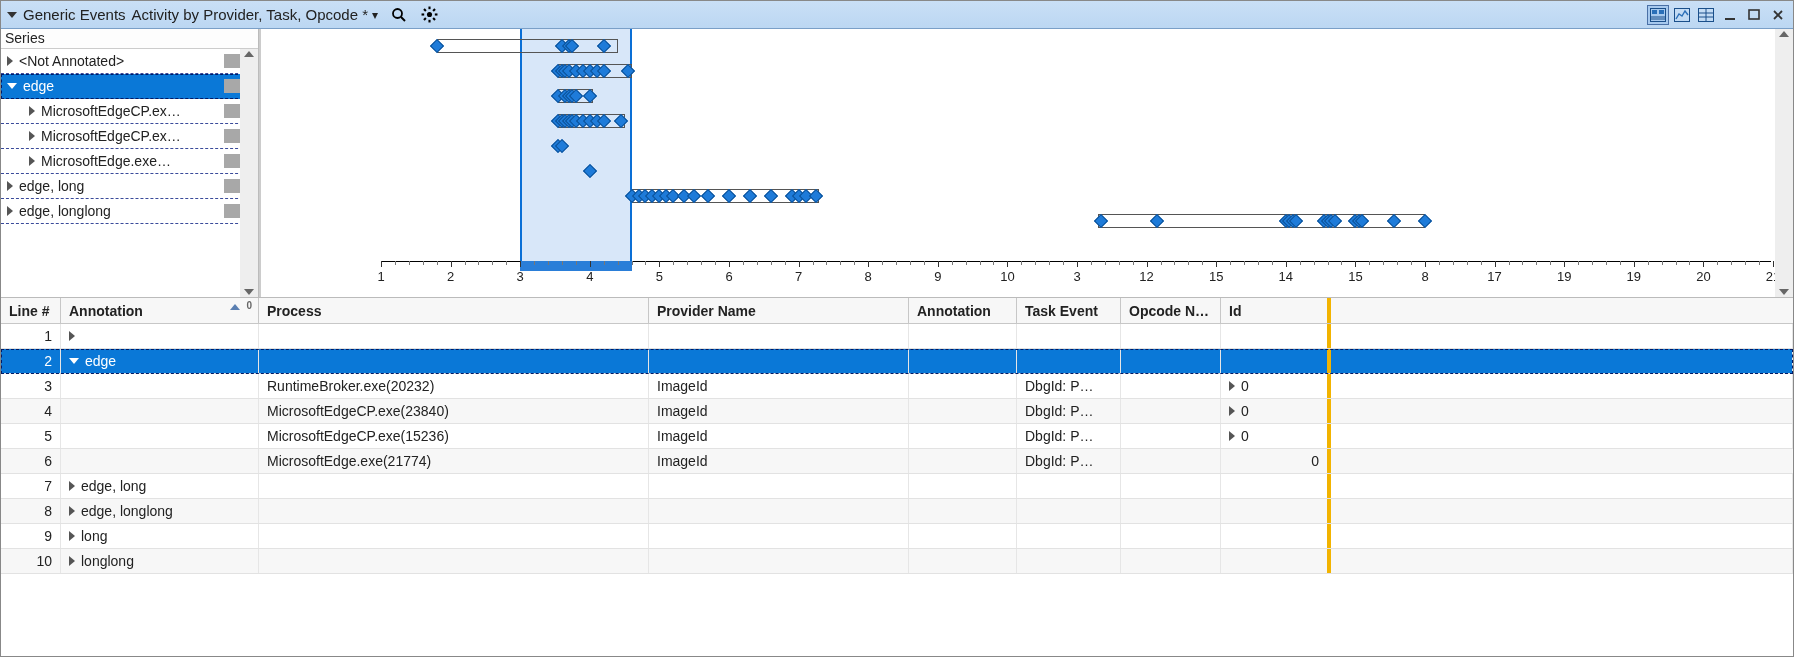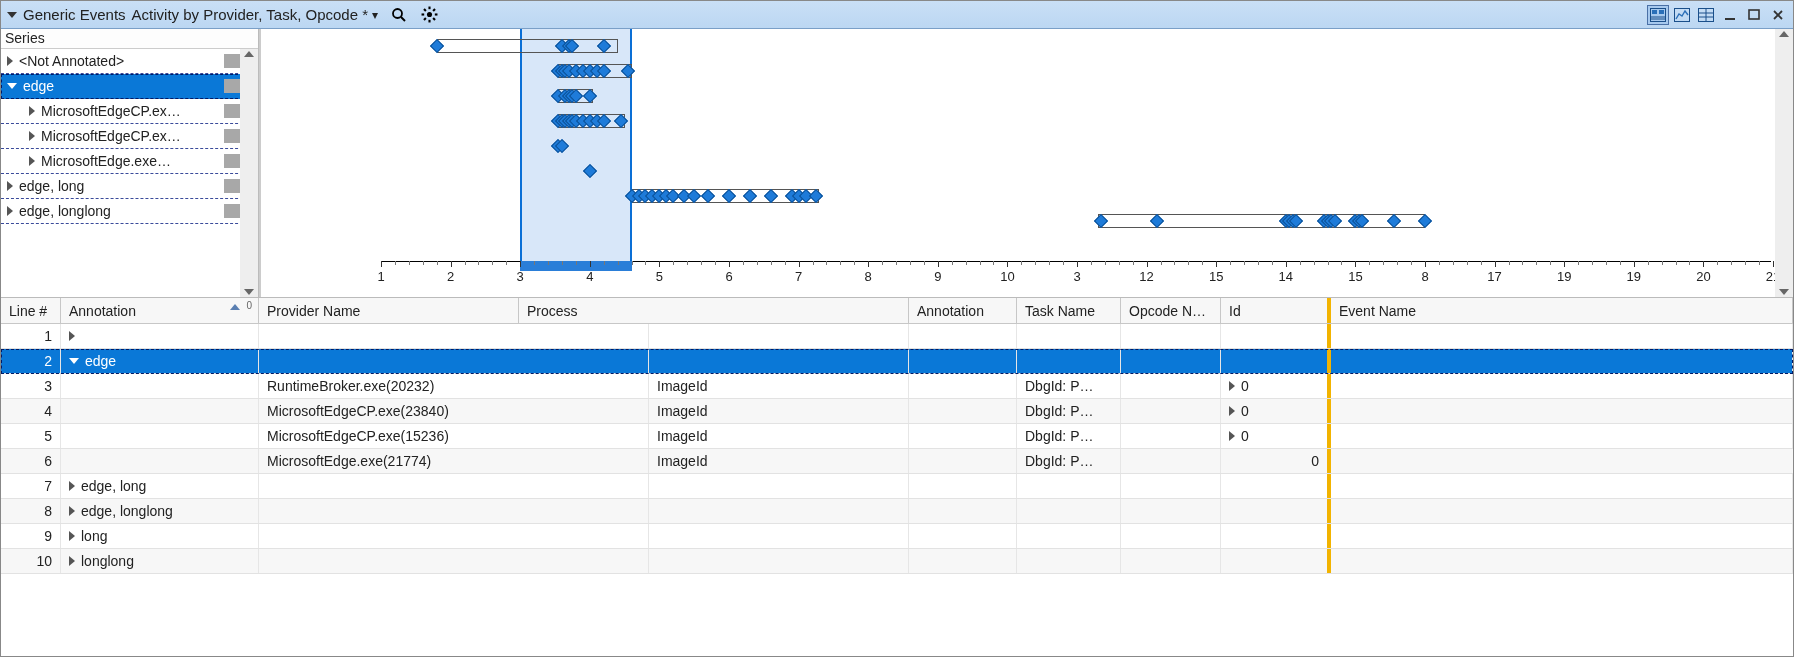--- a/index.html
+++ b/index.html
@@ -42,21 +42,21 @@
   .diamond { position:absolute; width:10px; height:10px; background:#1e7bd9; transform:rotate(45deg); border:1px solid #0a4f95; }
   .axis { position:absolute; left:0; right:18px; bottom:0; height:36px; }
   .ruler-line { position:absolute; left:120px; right:4px; top:0; height:1px; background:#000;}
   .tick { position:absolute; top:0; width:1px; height:6px; background:#333;}
   .tick.minor { height:4px; background:#777;}
   .tick-label { position:absolute; top:8px; font-size:13px; color:#222; transform:translateX(-50%);}
   .ruler-sel { position:absolute; top:0; height:10px; background:#2a7ed8;}
 
   .grid { border-top:1px solid #bbb; }
   .grid-head { display:flex; height:26px; background:#f7f7f7; border-bottom:1px solid #c7c7c7; }
-  .gcol { border-right:1px solid #c7c7c7; display:flex; align-items:center; padding:0 8px; font-size:14px; color:#222; position:relative; overflow:hidden;}
+  .gcol { border-right:1px solid #c7c7c7; display:flex; align-items:center; padding:0 8px; font-size:14px; color:#222; position:relative; overflow:hidden;font-weight:bold;}
   .gcol.sorted::after{ content:""; position:absolute; right:18px; top:6px; width:0;height:0; border-left:5px solid transparent;border-right:5px solid transparent;border-bottom:6px solid #5a7fb1;}
   .gcol.sorted .rank{ position:absolute; right:6px; top:2px; font-size:10px; color:#666;}
   .gcol.freeze { border-right:4px solid #f2b300; }
 
   .grow { display:flex; height:25px; border-bottom:1px solid #e2e2e2;}
   .grow:nth-child(even){ background:#f7f7f7;}
   .grow.selected { background:#0a78d7; color:#fff; outline:1px dashed #001a66; outline-offset:-1px;}
   .gcell { border-right:1px solid #e6e6e6; display:flex; align-items:center; padding:0 8px; font-size:14px; white-space:nowrap; overflow:hidden;}
   .gcell.right { justify-content:flex-end;}
   .gcell.freeze { border-right:4px solid #f2b300; }
@@ -409,27 +409,26 @@
   </div>
 </div>
 
 <div class="grid">
   <div class="grid-head">
     <div class="gcol c-line right">Line #</div>
     <div class="gcol c-ann sorted">
         <span>Annotation</span>
         <span class="rank">0</span>
       </div>
+    <div class="gcol c-proc">Process</div>
     <div class="gcol c-prov">Provider Name</div>
-    <div class="gcol c-proc">Process</div>
     <div class="gcol c-ann2">Annotation</div>
-    <div class="gcol c-task">Task Name</div>
+    <div class="gcol c-task">Task Event</div>
     <div class="gcol c-op">Opcode N…</div>
     <div class="gcol c-id freeze">Id</div>
-    <div class="gcol c-en">Event Name</div>
   </div>
   <div id="grid-body">
       <div class="grow">
         <div class="gcell c-line right">1</div>
         <div class="gcell c-ann">
           <span class="tree-arrow right"></span>
           <not annotated=""></not>
         </div>
         <div class="gcell c-proc"></div>
         <div class="gcell c-prov"></div>

